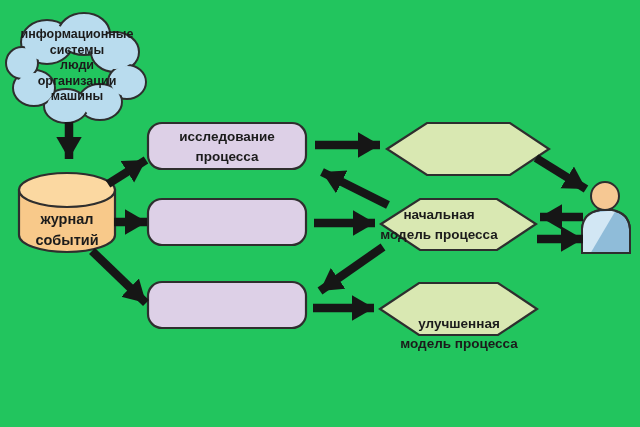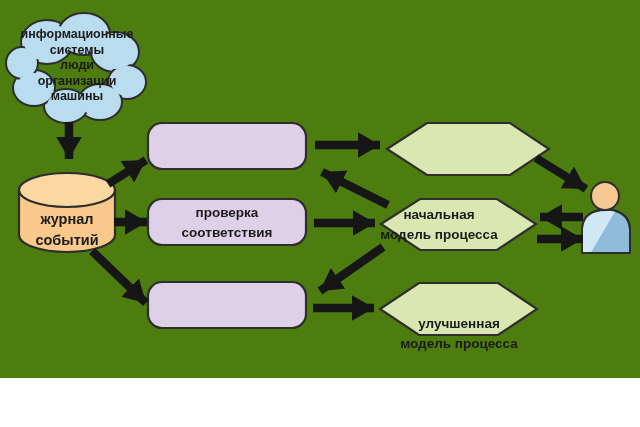--- a/index.html
+++ b/index.html
@@ -1,17 +1,17 @@
 <!DOCTYPE html>
 <html><head>
 <meta charset="utf-8">
 <style>
   html,body{margin:0;padding:0;background:#ffffff;}
   .stage{
-    position:relative;width:640px;height:378px;background:#4d7c0f;
+    position:relative;width:640px;height:427px;background:#22c55e;
     font-family:"Liberation Sans","DejaVu Sans",sans-serif;overflow:hidden;
   }
   .stage svg{position:absolute;left:0;top:0;}
   .shape{stroke:#2e2e2e;stroke-width:2.2;}
   .thin{stroke:#2e2e2e;stroke-width:2;}
   .lbl{
     position:absolute;transform:translate(-50%,-50%);
     text-align:center;white-space:pre-line;font-weight:700;color:#1b1b1b;
     pointer-events:none;width:170px;
   }
@@ -98,20 +98,20 @@
     </g>
   </svg>
 
   <div class="lbl lbl-cloud" style="left:77px;top:66px;">информационные
 системы
 люди
 организации
 машины</div>
   <div class="lbl lbl-log" style="left:67px;top:230px;">журнал
 событий</div>
-  <div class="lbl lbl-node" style="left:227px;top:222px;">проверка
-соответствия</div>
+  <div class="lbl lbl-node" style="left:227px;top:146px;">исследование
+процесса</div>
   <div class="lbl lbl-node" style="left:439px;top:224px;">начальная
 модель процесса</div>
   <div class="lbl lbl-node" style="left:459px;top:309px;margin-top:24px;">улучшенная
 модель процесса</div>
 
 </div>
 
 </body></html>

